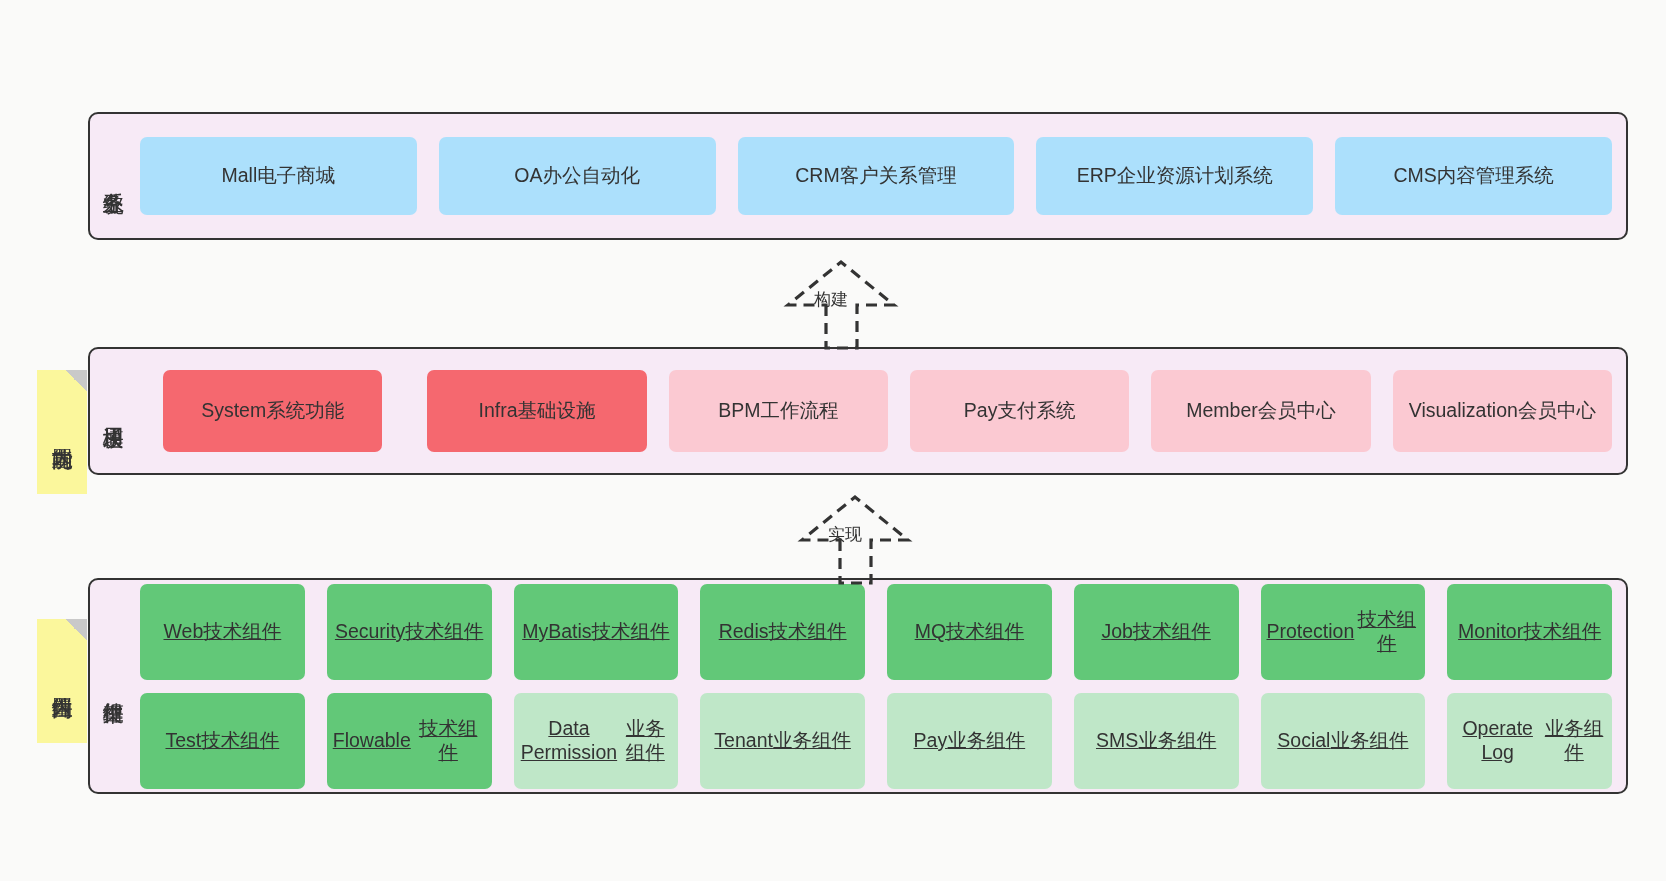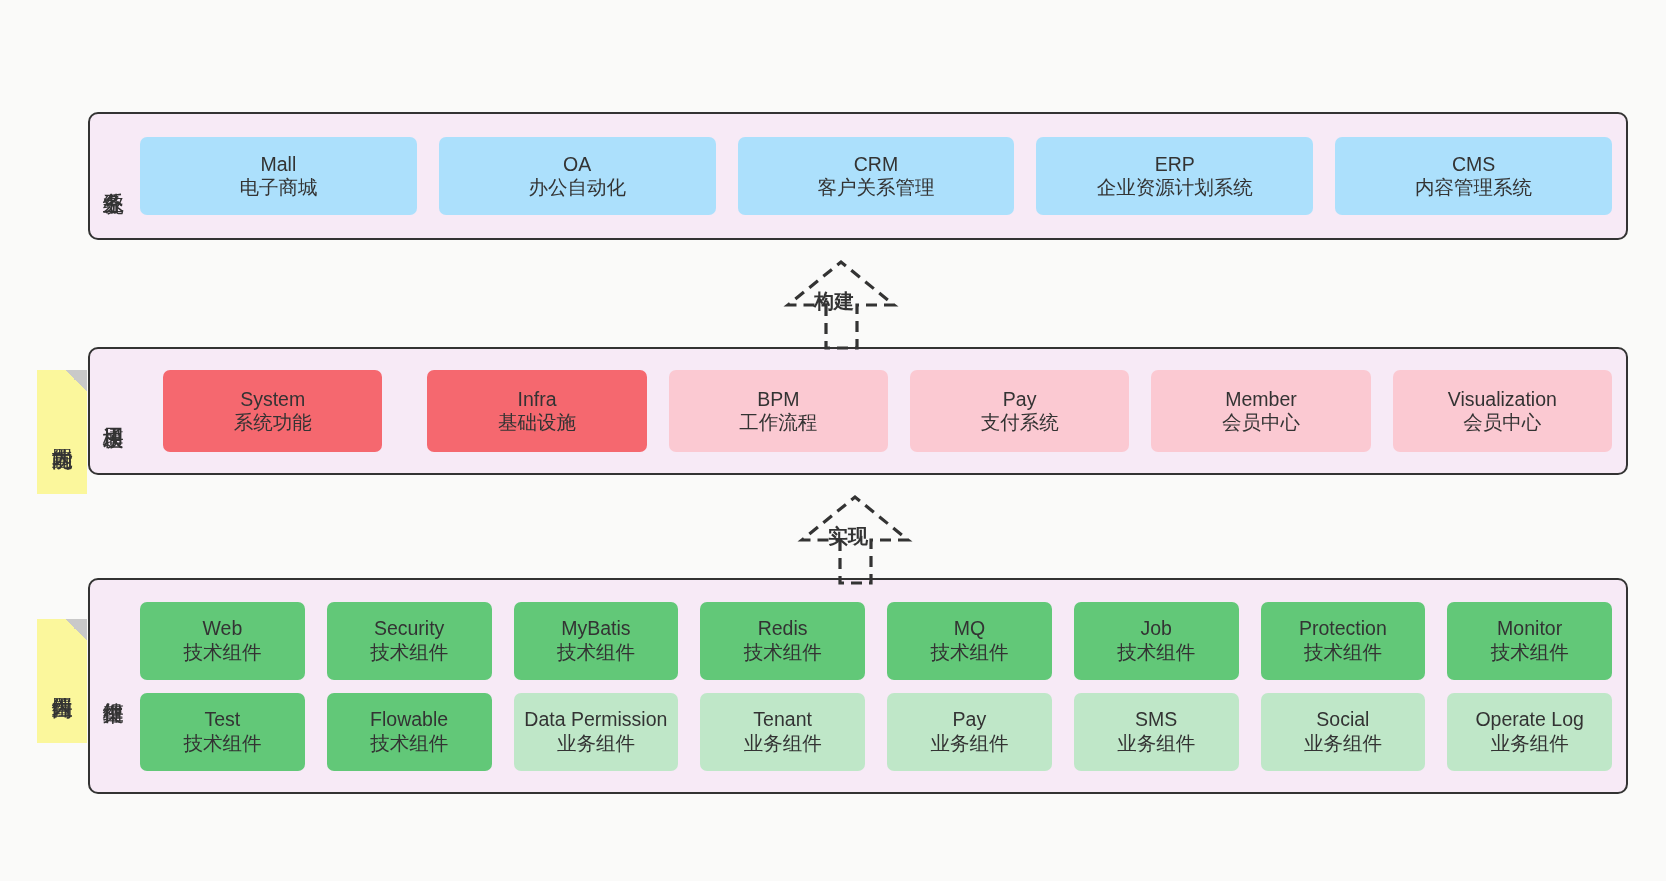--- a/index.html
+++ b/index.html
@@ -55,21 +55,21 @@
     padding: 0 14px 0 4px;
   }
   .row {
     display: flex;
     gap: 22px;
   }
   .cell {
     flex: 1 1 0;
     border-radius: 7px;
     display: flex;
-    flex-direction: column;
+    flex-direction: row;
     align-items: center;
     justify-content: center;
     text-align: center;
     font-size: 19.5px;
     line-height: 1.20;
     color: #333333;
     box-sizing: border-box;
     padding: 4px 6px;
   }
   .cell .l1 { display: block; }
@@ -78,21 +78,21 @@
   
   .c-blue      { background: #ace0fc; }
   .c-red       { background: #f5686f; margin-left: 23px; }
   .c-pink      { background: #fbc9d2; }
   .c-green     { background: #62c878; }
   .c-lightgreen{ background: #bfe7c8; }
 
   
   .h-biz   { height: 78px; }
   .h-mod   { height: 82px; }
-  .h-comp  { height: 78px; }
+  .h-comp  { height: 96px; text-decoration: underline; }
 
   
   .sticky {
     position: absolute;
     background: #fbf79c;
     box-sizing: border-box;
     display: flex;
     align-items: center;
     justify-content: center;
     font-size: 21px;
@@ -117,25 +117,24 @@
   }
 
   
   .arrow-wrap {
     position: absolute;
     z-index: 2;
   }
   .arrow-wrap svg { display: block; overflow: visible; }
   .arrow-label {
     position: absolute;
-    font-size: 20px;
+    font-size: 17px;
     color: #333333;
     white-space: nowrap;
     background: transparent;
-    font-weight: bold;
   }
 </style>
 </head>
 <body>
 
 <div id="canvas">
 
   <div class="layer" id="layer-business" style="left:88px; top:112px; width:1540px; height:128px;">
     <div class="layer-title">业务系统</div>
     <div class="layer-body">

